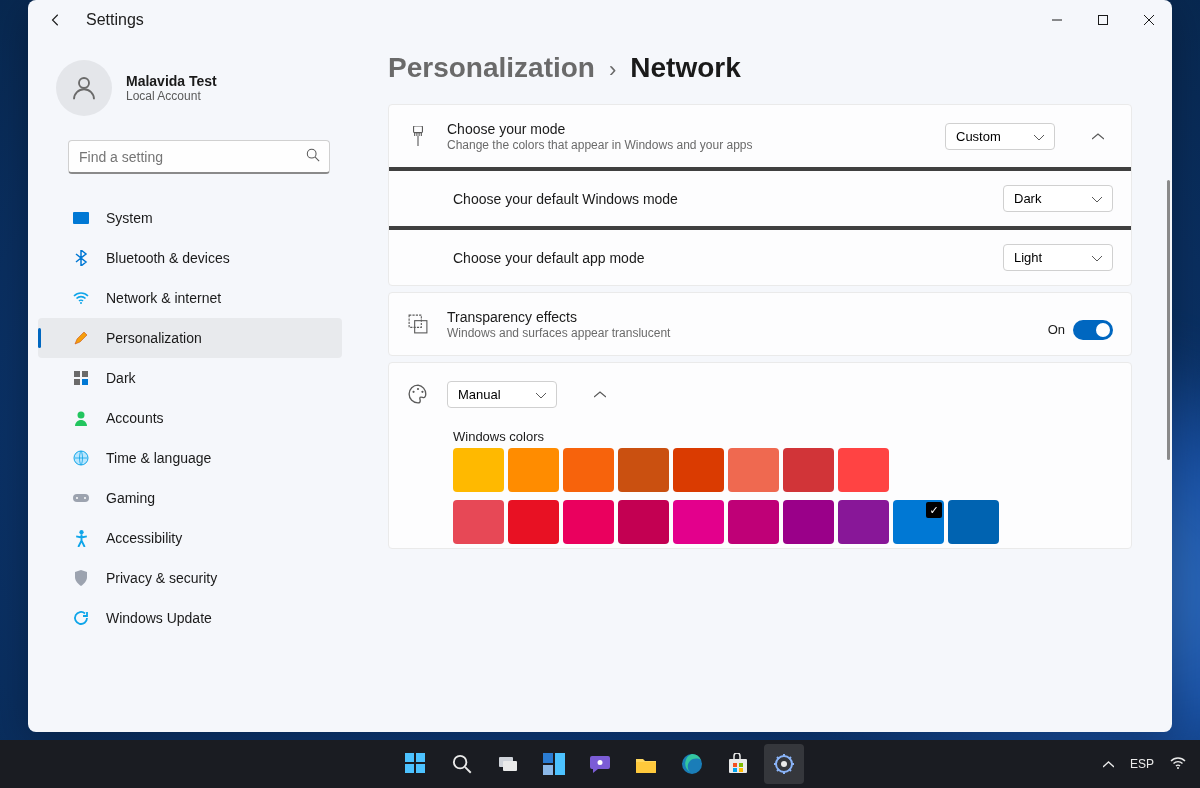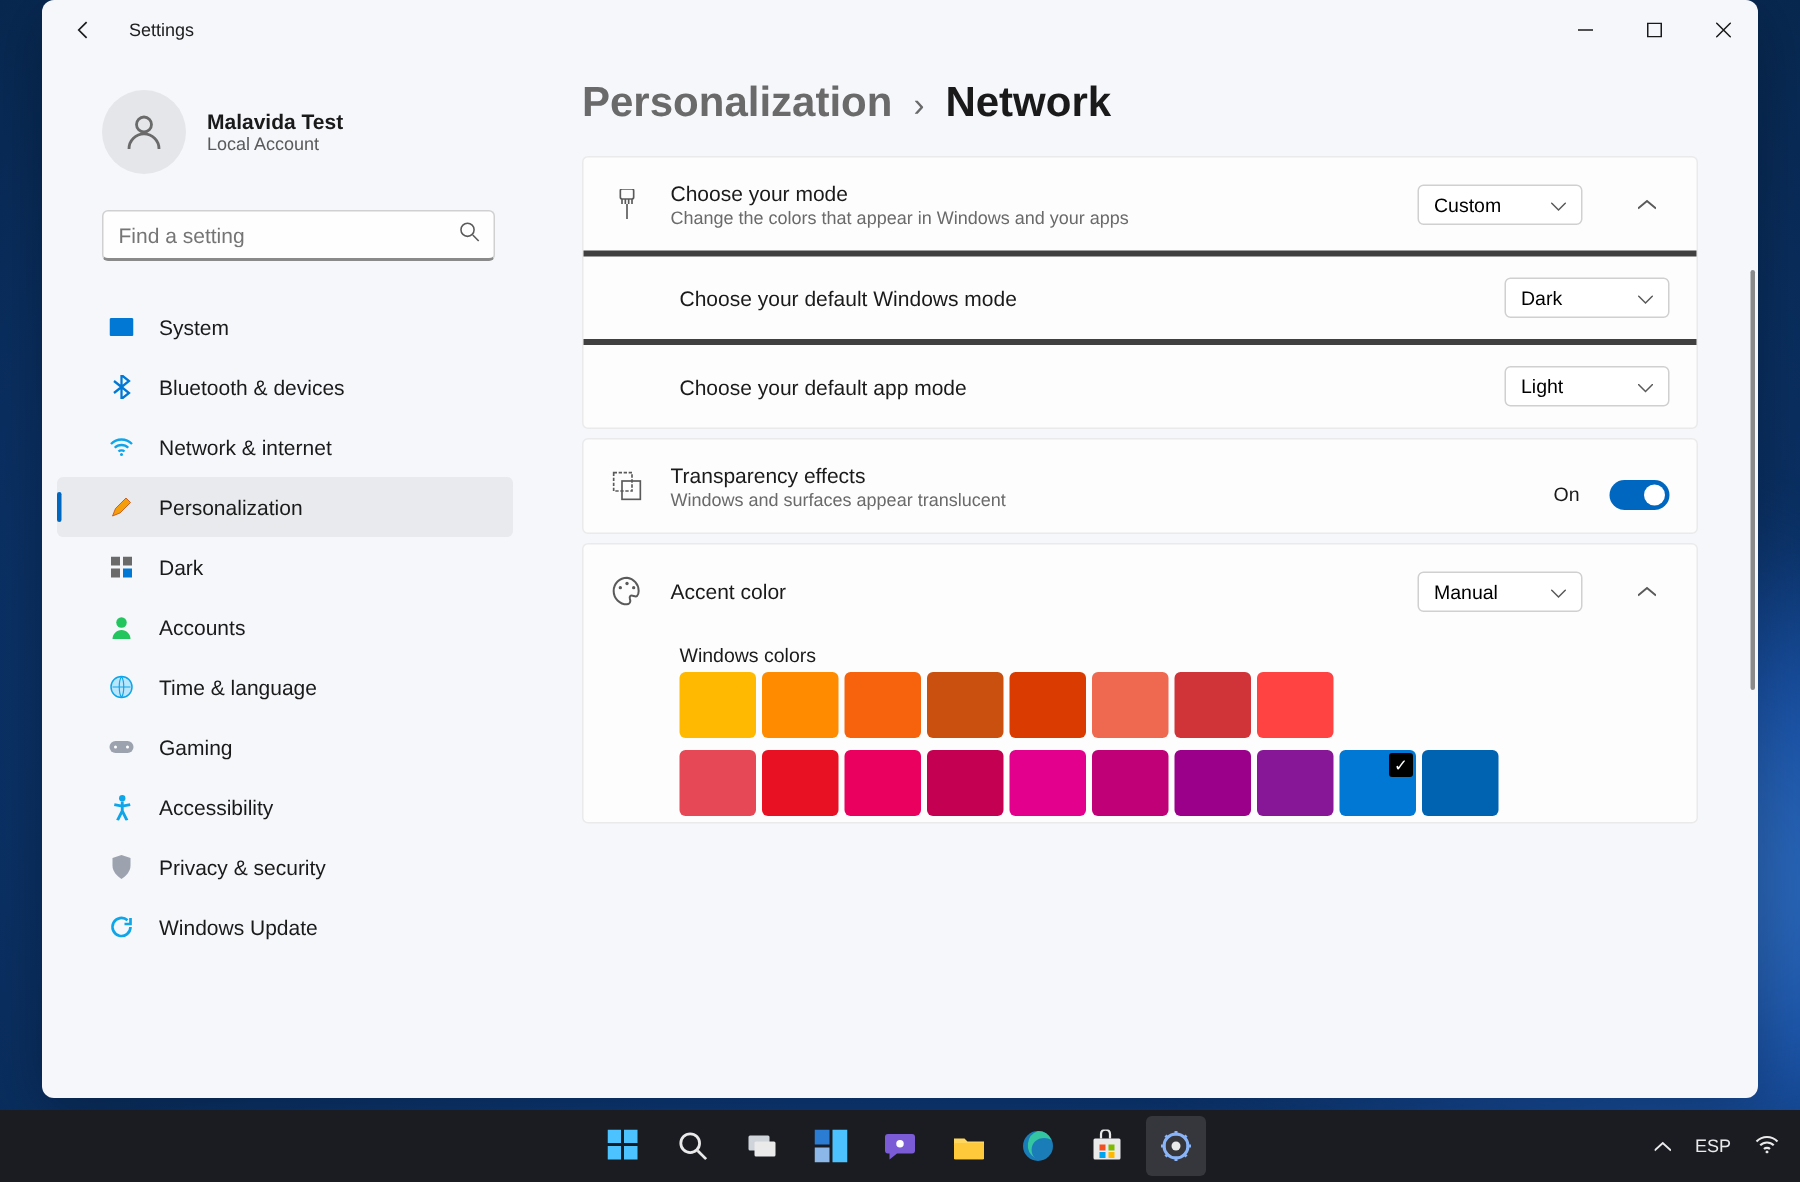--- a/index.html
+++ b/index.html
@@ -4,27 +4,27 @@
 <style>
 * { margin: 0; padding: 0; box-sizing: border-box; font-family: "Segoe UI", -apple-system, sans-serif; }
 body { width: 1200px; height: 788px; overflow: hidden; background: linear-gradient(135deg, #3a7bd5 0%, #2b5876 50%, #4e4376 100%); position: relative; }
 .wallpaper { position: absolute; inset: 0; background: radial-gradient(ellipse at 50% 60%, #1a5cb8 0%, #0d3a7a 40%, #082850 100%); }
 .wallpaper::before { content: ""; position: absolute; top: 10%; left: 30%; width: 800px; height: 600px; background: radial-gradient(ellipse, #5ba3f5 0%, #2d7de8 30%, transparent 70%); border-radius: 50%; transform: rotate(-20deg); filter: blur(20px); opacity: 0.9; }
 .wallpaper::after { content: ""; position: absolute; top: 40%; left: 50%; width: 900px; height: 500px; background: radial-gradient(ellipse, #4a92e8 0%, #1e5bb8 40%, transparent 70%); border-radius: 50%; transform: rotate(15deg); filter: blur(25px); opacity: 0.8; }
 
 .window { position: absolute; top: 0; left: 28px; right: 28px; bottom: 56px; background: #f5f7fb; border-radius: 8px; box-shadow: 0 8px 40px rgba(0,0,0,0.3); display: flex; flex-direction: column; overflow: hidden; }
 .titlebar { height: 40px; display: flex; align-items: center; padding: 0 0 0 14px; }
 .back-btn { width: 28px; height: 28px; display: flex; align-items: center; justify-content: center; cursor: pointer; border-radius: 4px; }
-.window-title { font-size: 12px; margin-left: 16px; color: #202020; }
+.window-title { font-size: 16px; margin-left: 16px; color: #202020; }
 .caption-btns { margin-left: auto; display: flex; }
 .caption-btn { width: 46px; height: 40px; display: flex; align-items: center; justify-content: center; cursor: pointer; }
 
 .window-body { flex: 1; display: flex; overflow: hidden; }
 .sidebar { width: 320px; padding: 10px 0 10px 0; display: flex; flex-direction: column; }
-.profile { display: flex; align-items: center; padding: 10px 20px 18px 40px; gap: 14px; }
+.profile { display: flex; align-items: center; padding: 10px 20px 18px 28px; gap: 14px; }
 .avatar { width: 56px; height: 56px; border-radius: 50%; background: #e4e6ea; display: flex; align-items: center; justify-content: center; }
 .profile-name { font-size: 14px; font-weight: 600; color: #1a1a1a; }
 .profile-sub { font-size: 12px; color: #5a5a5a; }
 
 .search-box { margin: 6px 18px 14px 40px; position: relative; }
 .search-input { width: 100%; height: 34px; border: 1px solid #d0d0d0; border-bottom: 2px solid #8a8a8a; border-radius: 4px; padding: 0 34px 0 10px; font-size: 14px; background: #fefefe; }
 .search-icon { position: absolute; right: 10px; top: 50%; transform: translateY(-50%); }
 
 .nav { padding: 10px 6px 0 10px; }
 .nav-item { display: flex; align-items: center; height: 40px; padding: 0 12px 0 34px; border-radius: 4px; cursor: pointer; position: relative; font-size: 14px; color: #1a1a1a; gap: 16px; }
@@ -45,21 +45,21 @@
 .card-subrow { padding: 14px 18px 14px 64px; display: flex; align-items: center; }
 .card-icon { width: 22px; display: flex; align-items: center; justify-content: center; flex-shrink: 0; }
 .card-text { flex: 1; }
 .card-title { font-size: 14px; color: #1a1a1a; }
 .card-desc { font-size: 12px; color: #6a6a6a; margin-top: 1px; }
 
 .dropdown { border: 1px solid #d0d0d0; border-radius: 4px; padding: 5px 10px; background: #fff; display: flex; align-items: center; gap: 22px; font-size: 13px; cursor: pointer; min-width: 110px; justify-content: space-between; }
 .expand-btn { width: 30px; height: 30px; display: flex; align-items: center; justify-content: center; cursor: pointer; margin-left: 10px; }
 .chev { display: inline-block; }
 
-.toggle { display: flex; align-items: center; gap: 20px; margin-top: 11px; }
+.toggle { display: flex; align-items: center; gap: 8px; margin-top: 11px; }
 .toggle-label { font-size: 13px; color: #1a1a1a; }
 .switch { width: 40px; height: 20px; background: #0067c0; border-radius: 10px; position: relative; cursor: pointer; }
 .switch::after { content: ""; position: absolute; right: 3px; top: 3px; width: 14px; height: 14px; background: #fff; border-radius: 50%; }
 
 .color-section { padding: 4px 18px 14px 64px; }
 .color-label { font-size: 13px; color: #1a1a1a; margin-bottom: 4px; }
 .swatch-row { display: flex; flex-wrap: wrap; gap: 4px; max-width: 570px; }
 .swatch { width: 51px; height: 44px; border-radius: 4px; cursor: pointer; position: relative; }
 .swatch.selected::after { content: "✓"; position: absolute; top: 2px; right: 2px; width: 16px; height: 16px; background: #000; color: #fff; font-size: 11px; display: flex; align-items: center; justify-content: center; border-radius: 2px; }
 
@@ -300,23 +300,20 @@
       <div class="card">
         <div class="card-row">
           <div class="card-icon">
               <svg width="20" height="20" viewBox="0 0 18 18">
                 <path d="M9 1a8 8 0 100 16c1 0 2-1 2-2s-1-2 0-3 3 1 4 0 1-3 1-3A8 8 0 009 1z" stroke="#5a5a5a" fill="none" stroke-width="1.2"></path>
                 <circle cx="5" cy="7" r="1" fill="#5a5a5a"></circle>
                 <circle cx="9" cy="4.5" r="1" fill="#5a5a5a"></circle>
                 <circle cx="13" cy="7" r="1" fill="#5a5a5a"></circle>
               </svg>
             </div>
-          <div class="card-text">
-            <div class="card-title">Accent color</div>
-          </div>
           <div class="dropdown">
             <span>Manual</span>
             <span class="chev"><svg width="10" height="6">
                   <path d="M0 0l5 5 5-5" stroke="#5a5a5a" fill="none"></path>
                 </svg></span>
           </div>
           <div class="expand-btn">
               <svg width="12" height="7">
                 <path d="M0 6l6-5 6 5" stroke="#5a5a5a" fill="none" stroke-width="1.3"></path>
               </svg>

